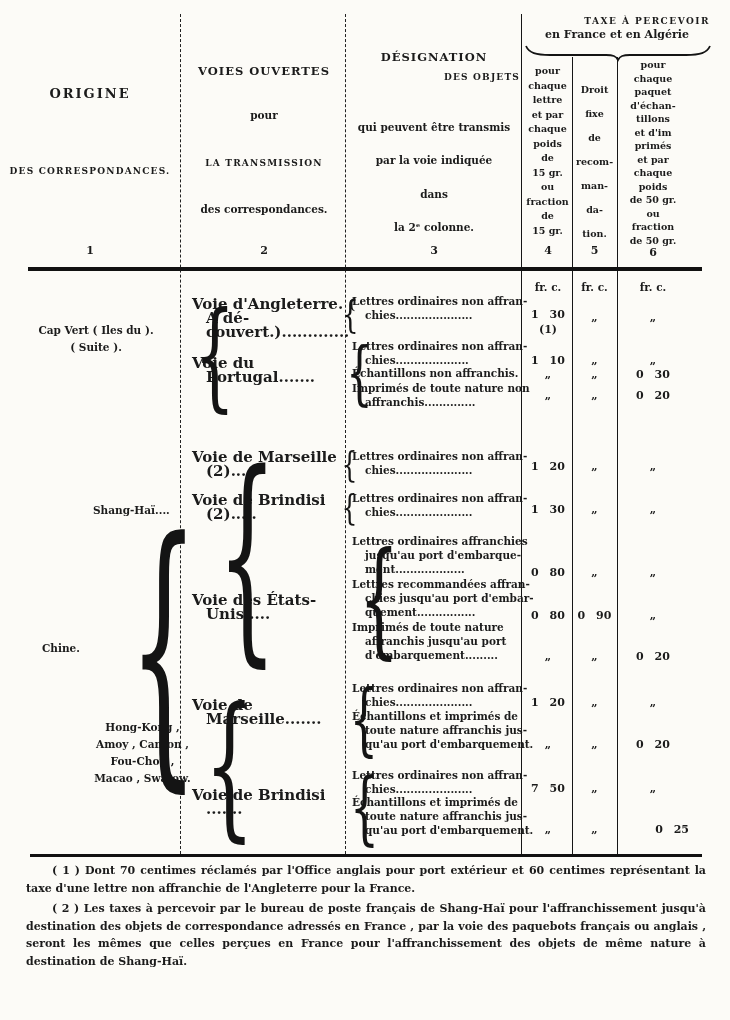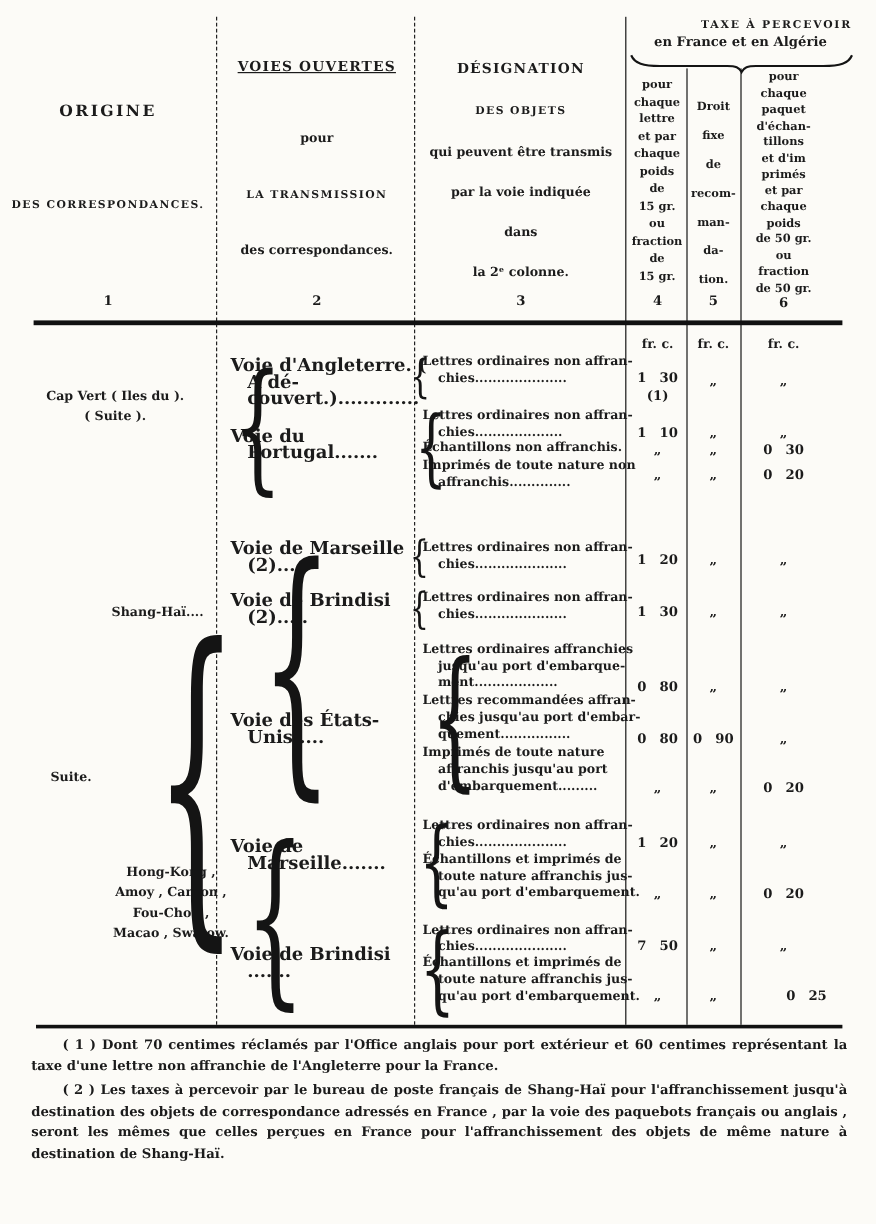--- a/index.html
+++ b/index.html
@@ -36,28 +36,28 @@
   <div class="vr solid" style="left:572px;top:57px;height:797px;"></div>
   <div class="vr solid" style="left:617px;top:57px;height:797px;"></div>
 
   <div class="hrule" style="left:28px;top:267px;width:674px;height:3.5px;"></div>
   <div class="hrule" style="left:30px;top:854px;width:672px;height:2.5px;"></div>
 
   <div class="t head-lg center" style="left:0;top:86px;width:180px;">ORIGINE</div>
   <div class="t caps-sm center" style="left:0;top:166px;width:180px;">DES CORRESPONDANCES.</div>
   <div class="t num center" style="left:0;top:244px;width:180px;">1</div>
 
-  <div class="t head-md center" style="left:185px;top:48px;width:158px;text-decoration:underline;">VOIES OUVERTES</div>
+  <div class="t head-md center" style="left:185px;top:64px;width:158px;">VOIES OUVERTES</div>
   <div class="t body-sm center" style="left:185px;top:108px;width:158px;">pour</div>
   <div class="t caps-sm center" style="left:185px;top:158px;width:158px;">LA TRANSMISSION</div>
   <div class="t body-sm center" style="left:185px;top:202px;width:158px;">des correspondances.</div>
   <div class="t num center" style="left:185px;top:244px;width:158px;">2</div>
 
   <div class="t head-md center" style="left:348px;top:50px;width:172px;">DÉSIGNATION</div>
-  <div class="t caps-sm center" style="left:348px;top:88px;width:172px;">DES OBJETS</div>
+  <div class="t caps-sm center" style="left:348px;top:72px;width:172px;text-align:right;">DES OBJETS</div>
   <div class="t body-sm center" style="left:348px;top:120px;width:172px;">qui peuvent être transmis</div>
   <div class="t body-sm center" style="left:348px;top:153px;width:172px;">par la voie indiquée</div>
   <div class="t body-sm center" style="left:348px;top:187px;width:172px;">dans</div>
   <div class="t body-sm center" style="left:348px;top:220px;width:172px;">la 2ᵉ colonne.</div>
   <div class="t num center" style="left:348px;top:244px;width:172px;">3</div>
 
   <div class="t caps-sm center" style="left:524px;top:16px;width:186px;letter-spacing:1.5px;text-align:right;">TAXE À PERCEVOIR</div>
   <div class="t center" style="left:524px;top:28px;width:186px;font-size:11px;">en France et en Algérie</div>
   <svg style="position:absolute;left:524px;top:44px;" width="188" height="18">
     <path d="M2 2 C5 9 12 11 26 11 L82 11 C89 11 92 12 94 16 C96 12 99 11 106 11 L162 11 C176 11 183 9 186 2" fill="none" stroke="#141414" stroke-width="1.8"></path>
@@ -100,21 +100,21 @@
   <div class="t num center" style="left:572px;top:244px;width:45px;">5</div>
   <div class="t num center" style="left:617px;top:246px;width:72px;">6</div>
 
   <div class="t center" style="left:524px;top:281px;width:48px;font-size:10.5px;">fr. c.</div>
   <div class="t center" style="left:572px;top:281px;width:45px;font-size:10.5px;">fr. c.</div>
   <div class="t center" style="left:617px;top:281px;width:72px;font-size:10.5px;">fr. c.</div>
 
   <div class="t body-sm center" style="left:10px;top:322px;width:172px;line-height:17px;">Cap Vert ( Iles du ).
 ( Suite ).</div>
   <div class="t body-sm" style="left:93px;top:503px;">Shang-Haï....</div>
-  <div class="t body-sm" style="left:42px;top:641px;">Suite.</div>
+  <div class="t body-sm" style="left:42px;top:641px;">Chine.</div>
   <div class="t body-sm center" style="left:85px;top:719px;width:115px;line-height:17px;">Hong-Kong ,
 Amoy , Canton ,
 Fou-Chou ,
 Macao , Swatow.</div>
 
   <div class="t route" style="top:297px;">Voie d'Angleterre. ( A dé-
 couvert.).............</div>
   <div class="t route" style="top:356px;">Voie du Portugal.......</div>
   <div class="t route" style="top:450px;">Voie de Marseille (2)....</div>
   <div class="t route" style="top:493px;">Voie de Brindisi (2).....</div>

